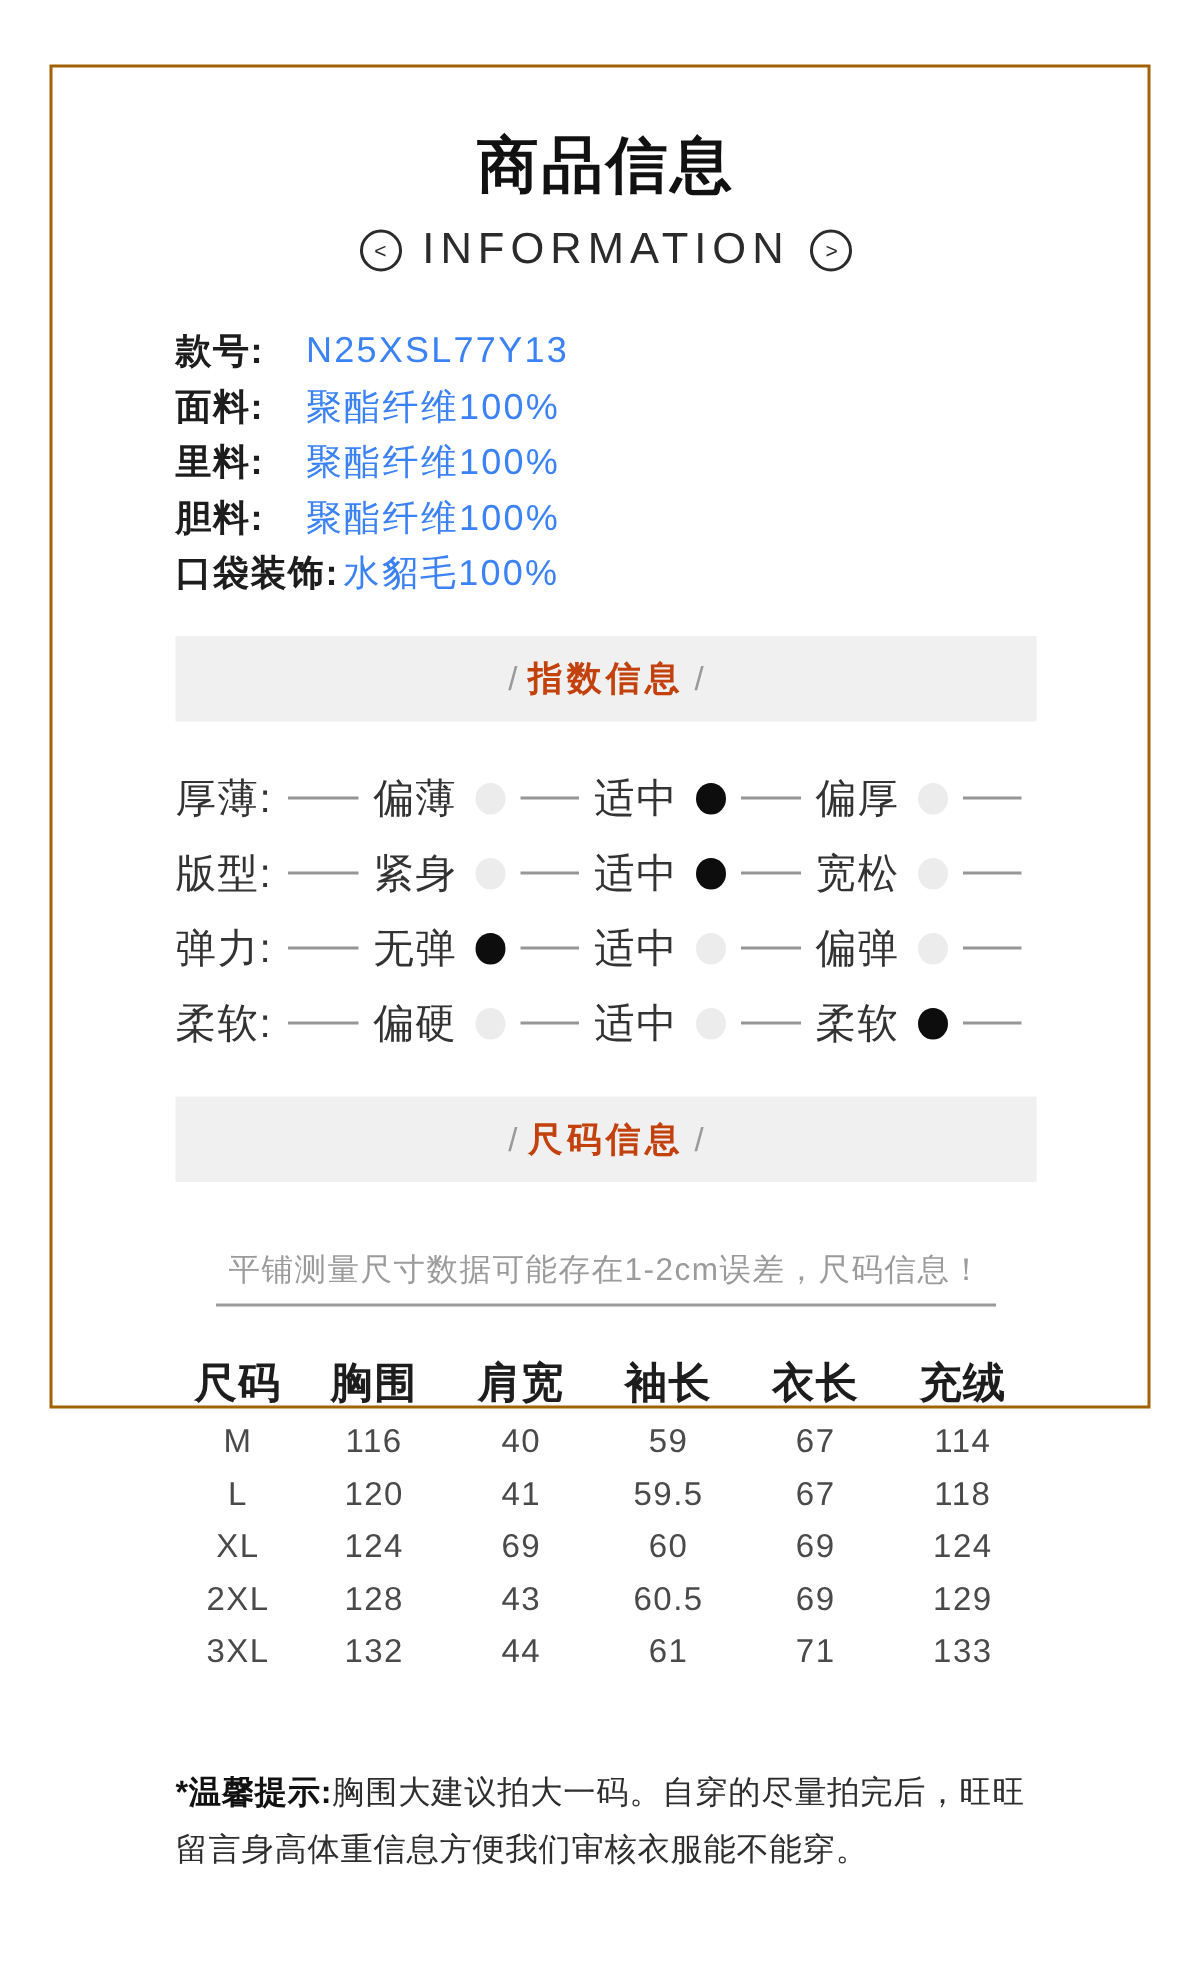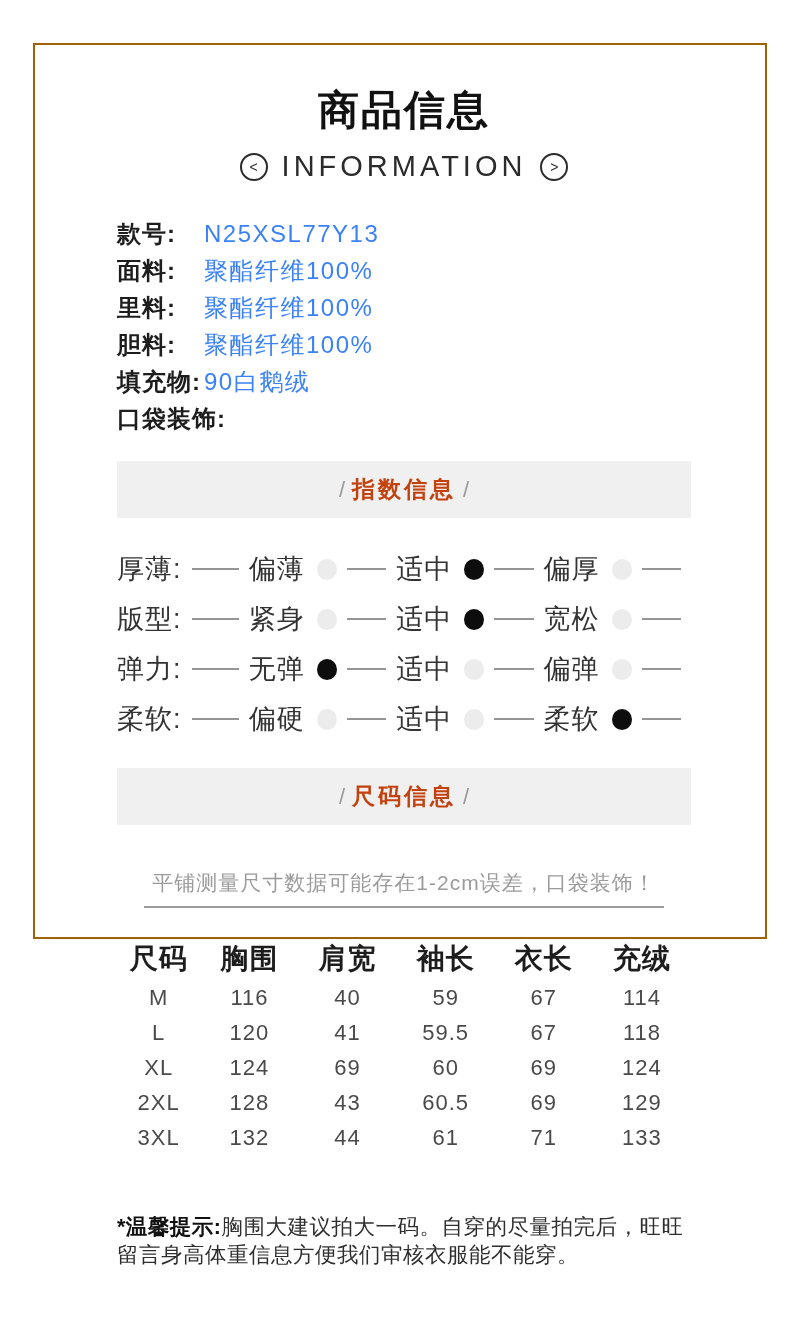--- a/index.html
+++ b/index.html
@@ -71,21 +71,21 @@
   .trow.head{height:42px;}
   .trow.body{height:35px;}
   .tcell{
     display:flex;align-items:center;justify-content:center;
     font-size:22px;color:#4a4a4a;letter-spacing:1px;
   }
   .trow.head .tcell{font-weight:bold;color:#1d1d1d;font-size:28px;}
 
   
   .tip{
-    margin-top:58px;font-size:21.5px;line-height:28px;color:#2e2e2e;
+    margin-top:58px;font-size:21.5px;line-height:38px;color:#2e2e2e;
     letter-spacing:0.5px;
   }
   .tip .tip-bold{font-weight:bold;color:#111;}
 </style>
 </head>
 <body>
 
 <div class="frame">
   <div class="inner">
 
@@ -108,25 +108,22 @@
       </div>
       <div class="attr-row gap">
         <span class="attr-label">里料:</span>
         <span class="attr-value">聚酯纤维100%</span>
       </div>
       <div class="attr-row gap">
         <span class="attr-label">胆料:</span>
         <span class="attr-value">聚酯纤维100%</span>
       </div>
       <div class="attr-row nogap">
-        <span class="attr-label">填充物:</span>
-        <span class="attr-value">90白鹅绒</span>
-      </div>
-      <div class="attr-row nogap">
         <span class="attr-label">口袋装饰:</span>
+        <span class="attr-value">水貂毛100%</span>
       </div>
     </div>
 
     <div class="band">
       <span class="slash">/</span>
       <span class="band-title">指数信息</span>
       <span class="slash">/</span>
     </div>
 
     <div class="index-block">
@@ -189,21 +186,21 @@
 
     </div>
 
     <div class="band">
       <span class="slash">/</span>
       <span class="band-title">尺码信息</span>
       <span class="slash">/</span>
     </div>
 
     <div class="size-note-wrap">
-      <span class="size-note">平铺测量尺寸数据可能存在1-2cm误差，口袋装饰！</span>
+      <span class="size-note">平铺测量尺寸数据可能存在1-2cm误差，尺码信息！</span>
     </div>
 
     <div class="size-table">
       <div class="trow head">
         <span class="tcell">尺码</span>
         <span class="tcell">胸围</span>
         <span class="tcell">肩宽</span>
         <span class="tcell">袖长</span>
         <span class="tcell">衣长</span>
         <span class="tcell">充绒</span>

